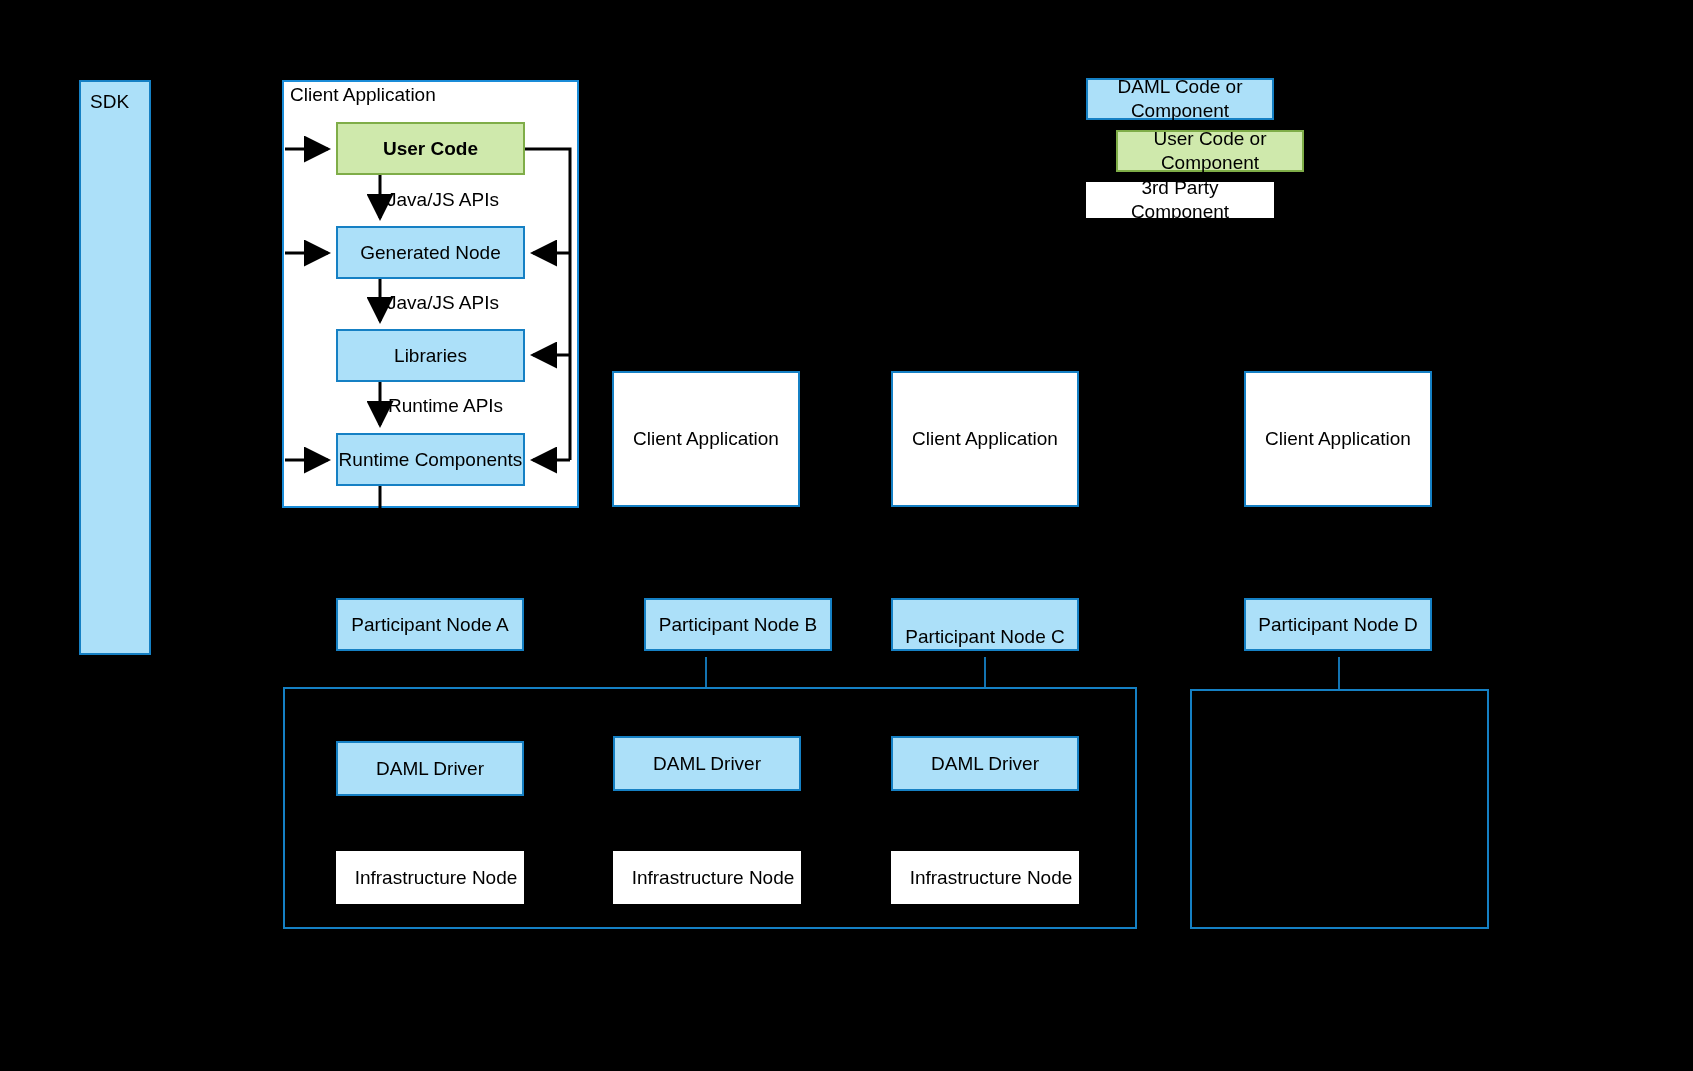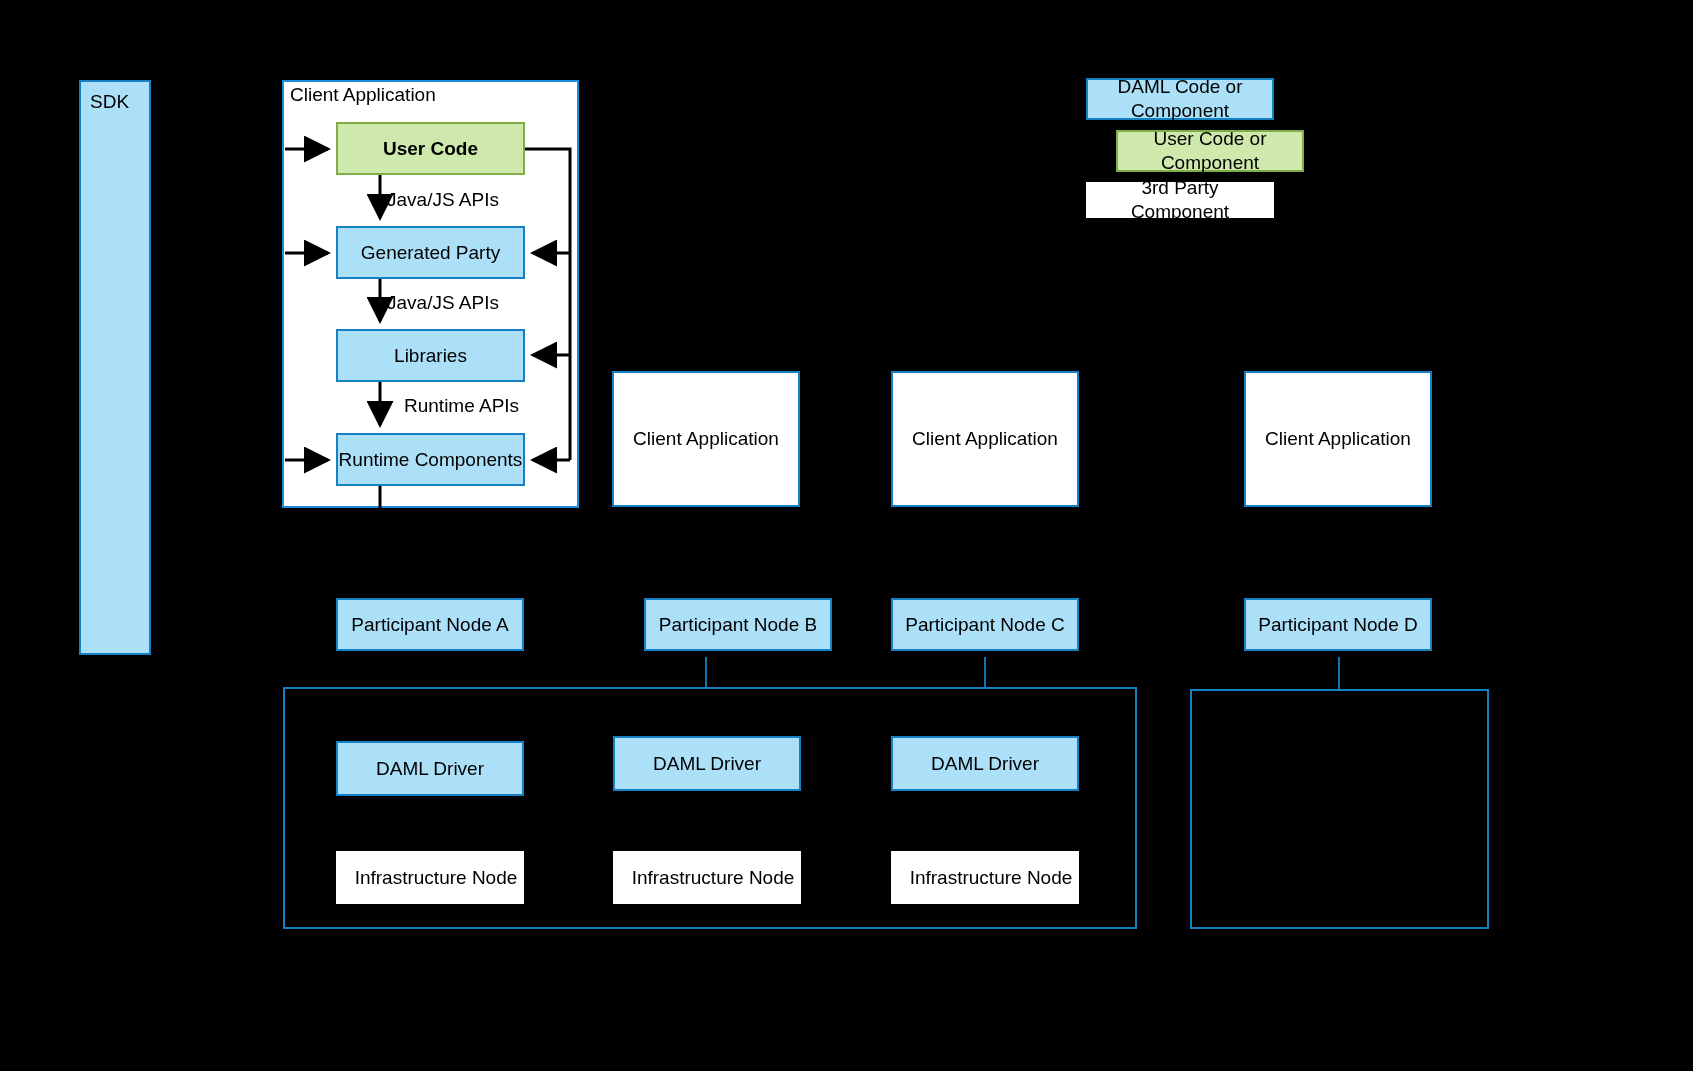--- a/index.html
+++ b/index.html
@@ -36,30 +36,30 @@
   <div class="panel-white" style="left:282px;top:68px;width:297px;height:428px;"></div>
   <div class="label" style="left:290px;top:72px;">Client Application</div>
 
   <div class="box green" style="left:336px;top:110px;width:189px;height:53px;font-weight:bold;">
     <span>User Code</span>
   </div>
 
   <div class="label" style="left:387px;top:177px;">Java/JS APIs</div>
 
   <div class="box blue" style="left:336px;top:214px;width:189px;height:53px;">
-    <span>Generated Party</span>
+    <span>Generated Node</span>
   </div>
 
   <div class="label" style="left:387px;top:280px;">Java/JS APIs</div>
 
   <div class="box blue" style="left:336px;top:317px;width:189px;height:53px;">
     <span>Libraries</span>
   </div>
 
-  <div class="label" style="left:388px;top:383px;margin-left:16px;">Runtime APIs</div>
+  <div class="label" style="left:388px;top:383px;">Runtime APIs</div>
 
   <div class="box blue" style="left:336px;top:421px;width:189px;height:53px;">
     <span>Runtime Components</span>
   </div>
 
   <div class="box blue" style="left:1086px;top:66px;width:188px;height:42px;padding:0 14px;">
     <span>DAML Code or Component</span>
   </div>
   <div class="box green" style="left:1086px;top:118px;width:188px;height:42px;padding:0 28px;margin-left:30px;">
     <span>User Code or Component</span>
@@ -77,21 +77,21 @@
   <div class="box white" style="left:1244px;top:359px;width:188px;height:136px;">
     <span>Client Application</span>
   </div>
 
   <div class="box blue" style="left:336px;top:586px;width:188px;height:53px;">
     <span>Participant Node A</span>
   </div>
   <div class="box blue" style="left:612px;top:586px;width:188px;height:53px;margin-left:32px;">
     <span>Participant Node B</span>
   </div>
-  <div class="box blue" style="left:891px;top:586px;width:188px;height:53px;">
+  <div class="box blue" style="left:891px;top:586px;width:188px;height:53px;align-items:flex-end;">
     <span>Participant Node C</span>
   </div>
   <div class="box blue" style="left:1244px;top:586px;width:188px;height:53px;">
     <span>Participant Node D</span>
   </div>
 
   <div class="panel" style="left:283px;top:675px;width:854px;height:242px;"></div>
   <div class="panel" style="left:1190px;top:677px;width:299px;height:240px;"></div>
 
   <div class="box blue" style="left:336px;top:729px;width:188px;height:55px;">

